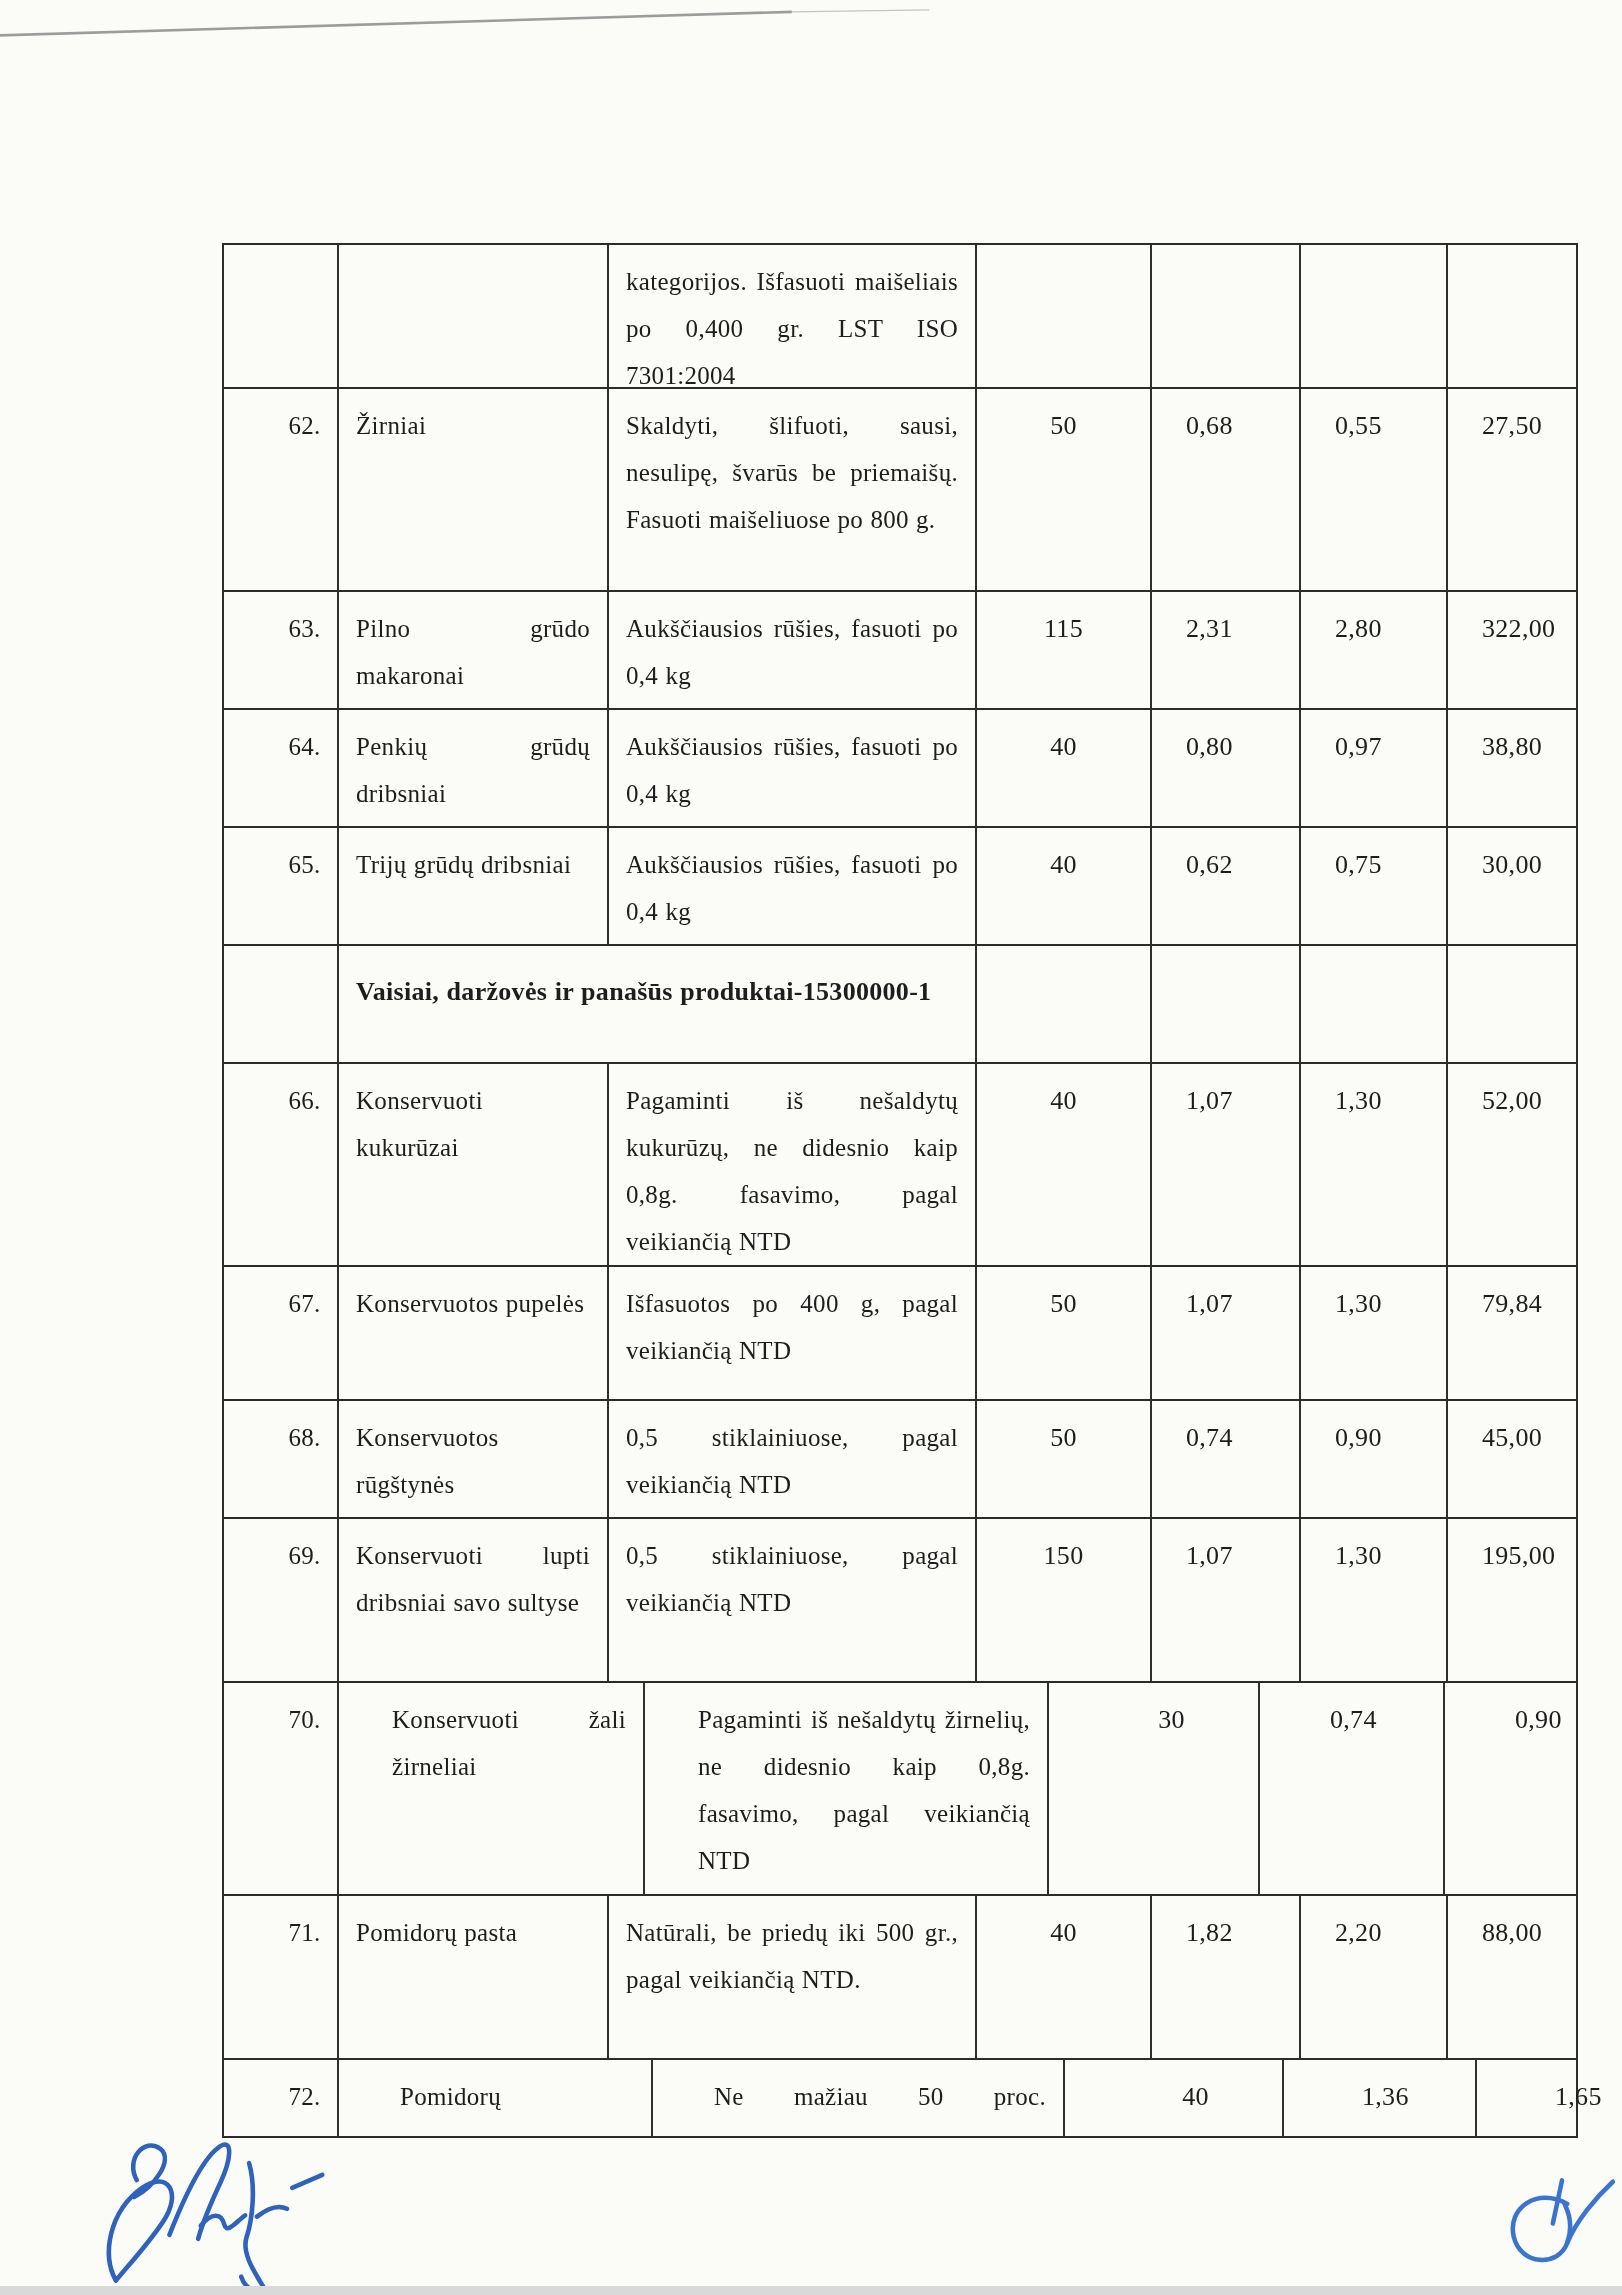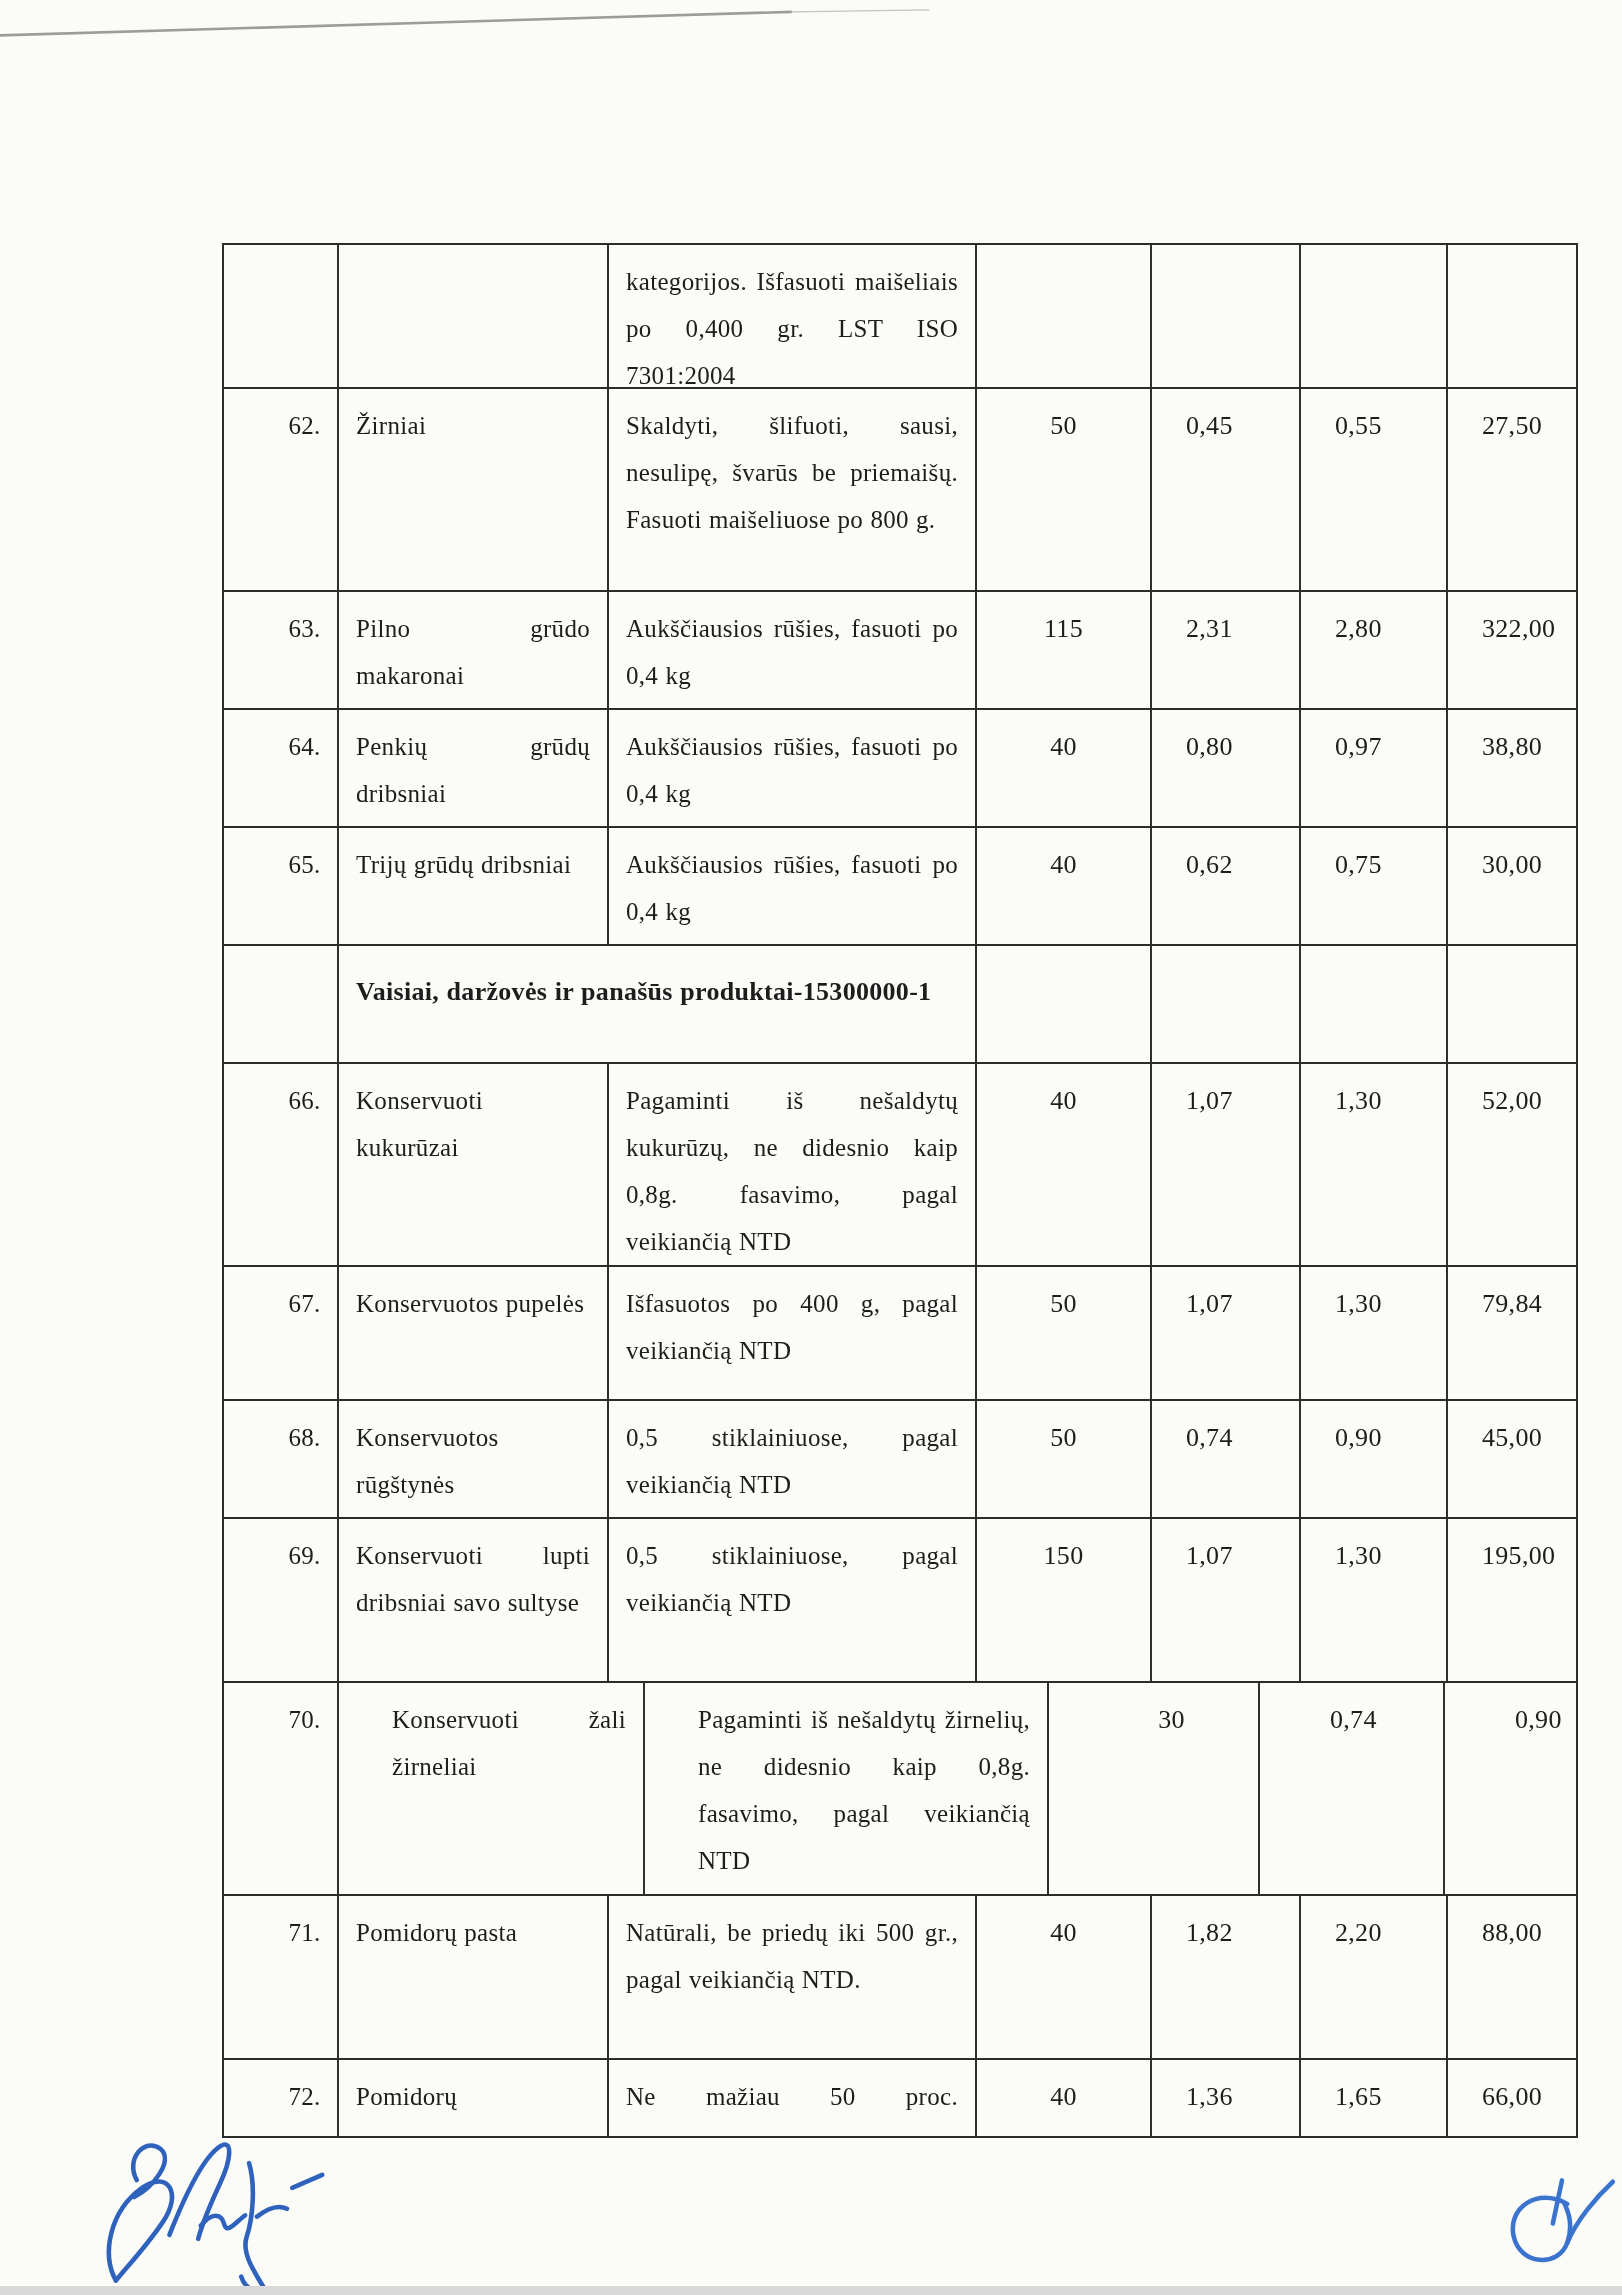--- a/index.html
+++ b/index.html
@@ -20,21 +20,21 @@
     box-sizing:border-box;
     background:transparent;
   }
   .trow{
     display:grid;
     grid-template-columns:67px 270px 368px 175px 149px 147px 169px;
     border-bottom:2.6px solid #2b2b2b;
     box-sizing:border-box;
     padding-left:48px;
   }
-  .trow:last-child{border-bottom:none;}
+  .trow:last-child{border-bottom:none;gap:44px;}
   .cell{
     border-right:2px solid #2f2f2f;
     box-sizing:border-box;
     padding:13px 17px 5.2px 17px;
     font-size:25px;line-height:47px;
     letter-spacing:0.3px;
     overflow:hidden;
     word-spacing:0.7px;
   }
   .cell:last-child{border-right:none;}
@@ -75,21 +75,21 @@
         <div class="cell col-qty"></div>
         <div class="cell col-price"></div>
         <div class="cell col-price"></div>
         <div class="cell col-price"></div>
       </div>
       <div class="trow" style="height: 203px;">
         <div class="cell col-no">62.</div>
         <div class="cell col-product">Žirniai</div>
         <div class="cell col-desc">Skaldyti, šlifuoti, sausi, nesulipę, švarūs be priemaišų. Fasuoti maišeliuose po 800 g.</div>
         <div class="cell col-qty">50</div>
-        <div class="cell col-price">0,45</div>
+        <div class="cell col-price">0,68</div>
         <div class="cell col-price">0,55</div>
         <div class="cell col-price">27,50</div>
       </div>
       <div class="trow" style="height: 118px;">
         <div class="cell col-no">63.</div>
         <div class="cell col-product">Pilno grūdo makaronai</div>
         <div class="cell col-desc">Aukščiausios rūšies, fasuoti po 0,4 kg</div>
         <div class="cell col-qty">115</div>
         <div class="cell col-price">2,31</div>
         <div class="cell col-price">2,80</div>

